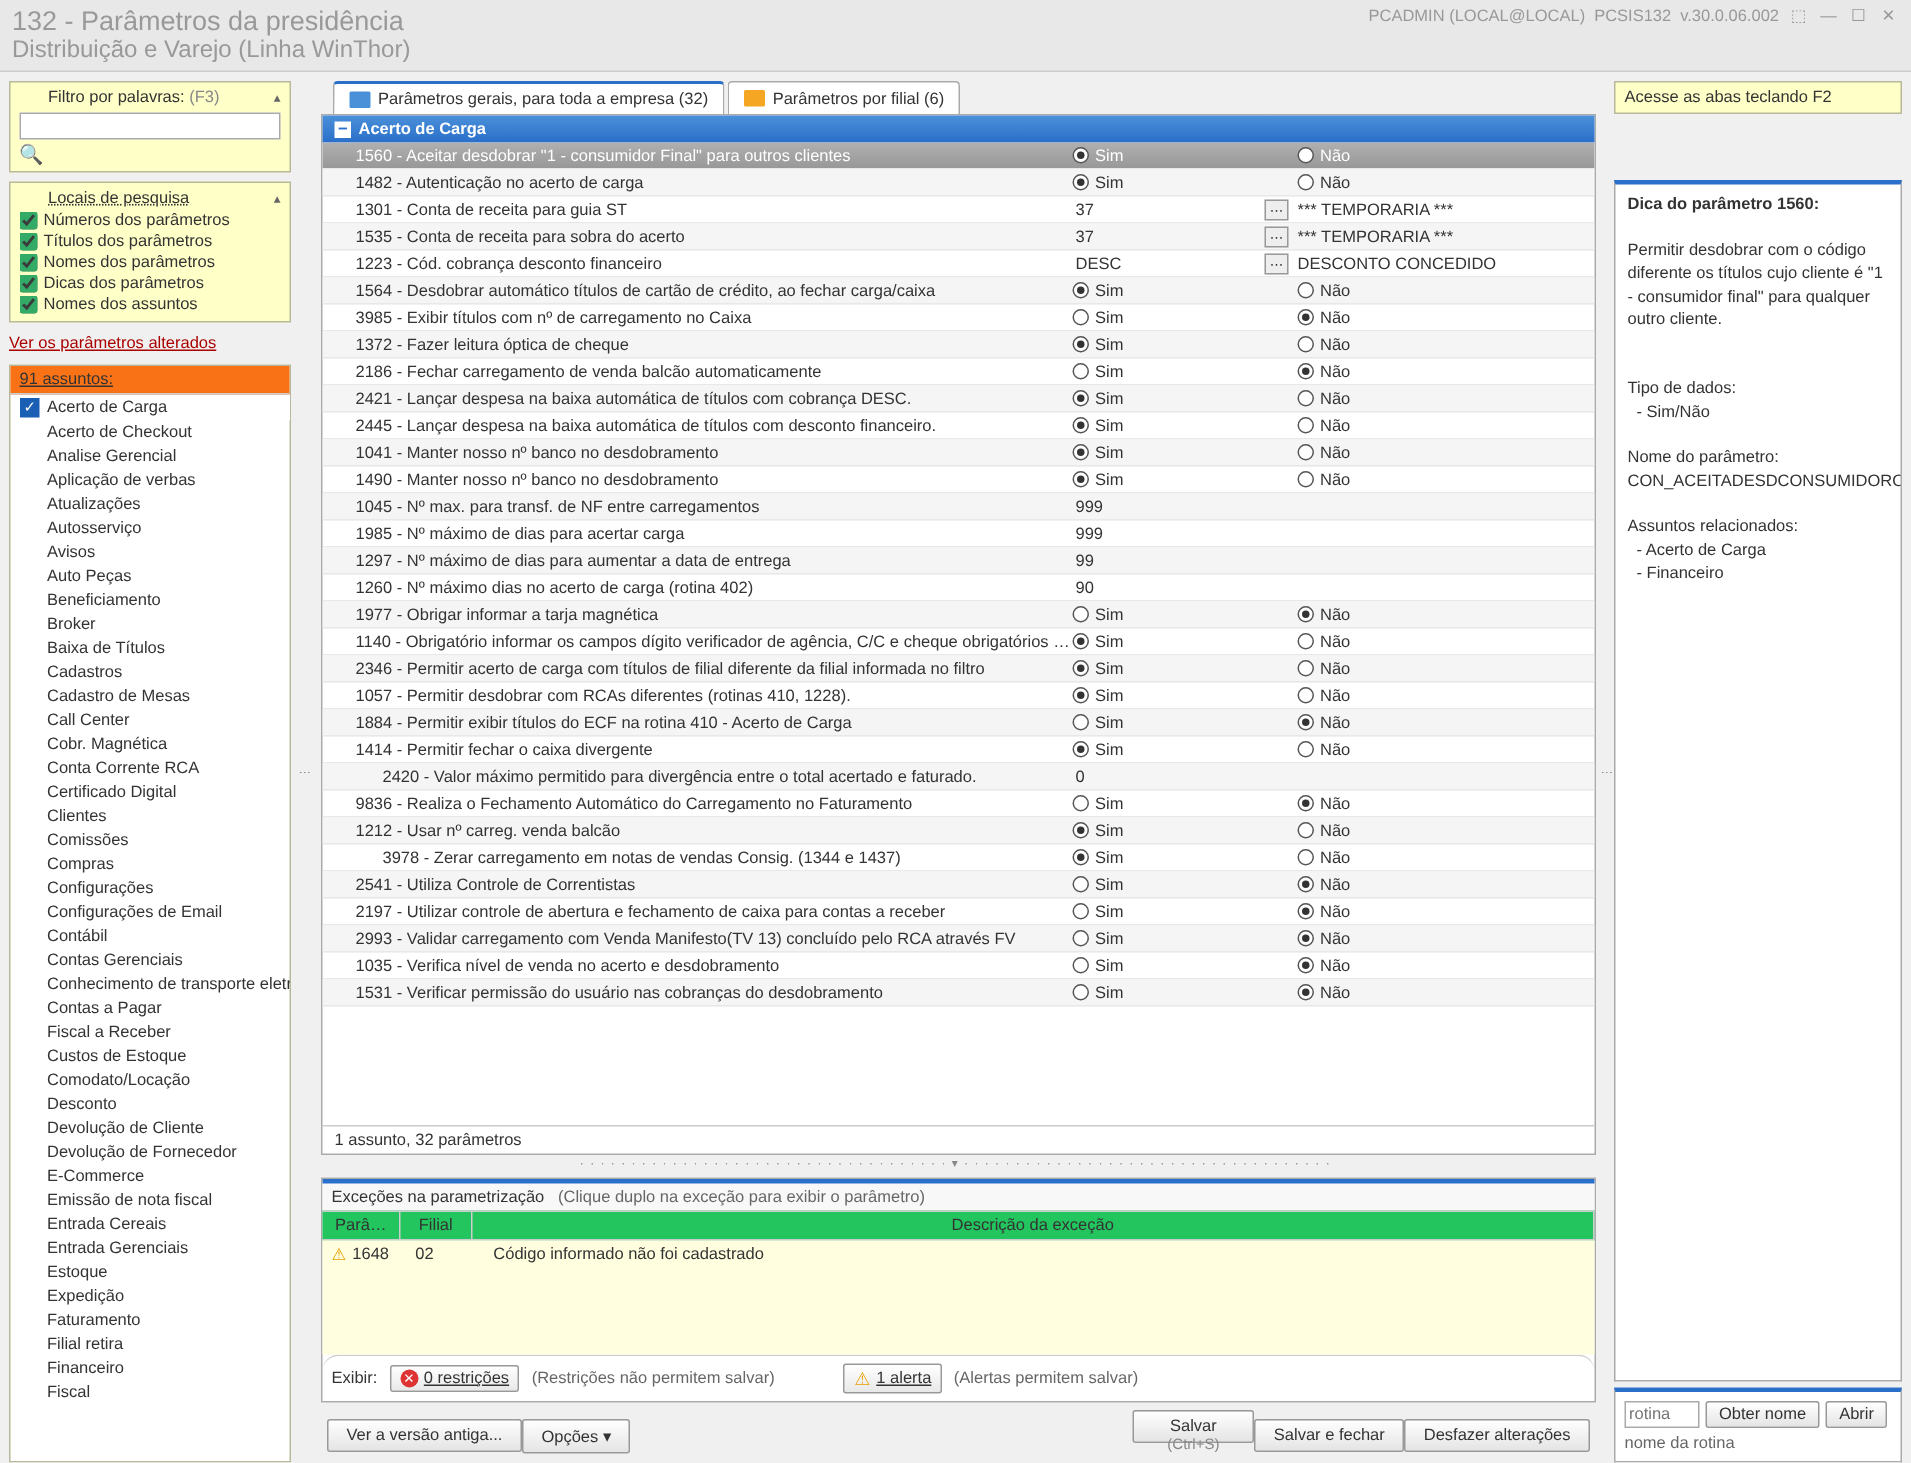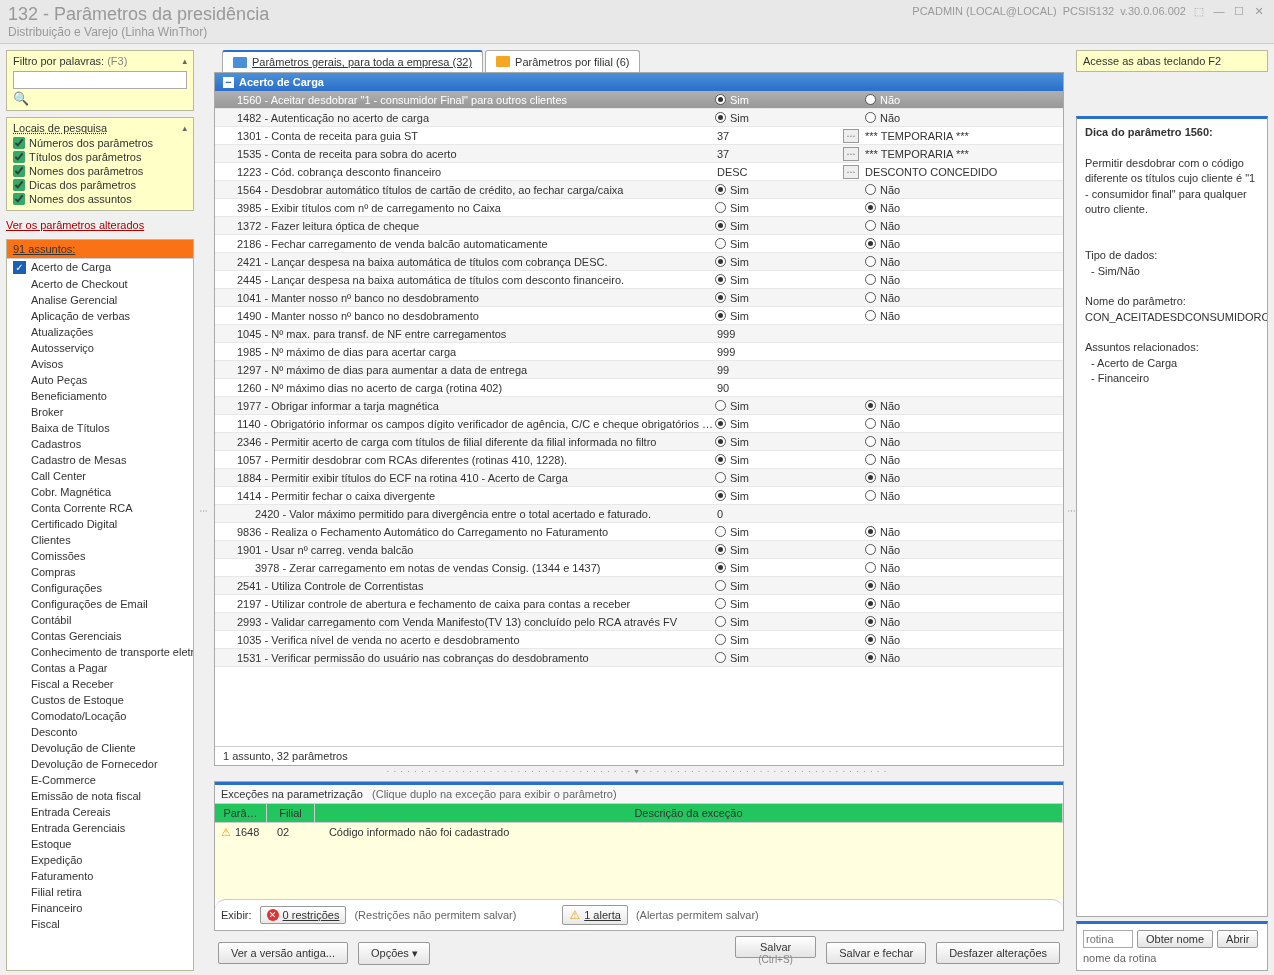--- a/index.html
+++ b/index.html
@@ -1,47 +1,47 @@
 <!DOCTYPE html>
 <html><head>
 <meta charset="utf-8">
 <style>
 * { box-sizing: border-box; margin: 0; padding: 0; font-family: Tahoma, Arial, sans-serif; font-size: 11px; }
 body { background: #f0f0f0; width: 1274px; height: 975px; overflow: hidden; color: #333; }
 
 .titlebar { background: #e8e8e8; padding: 4px 8px; display: flex; justify-content: space-between; align-items: flex-start; border-bottom: 1px solid #ccc; }
 .titlebar-left { color: #888; }
 .titlebar-title { font-size: 18px; color: #999; }
-.titlebar-sub { font-size: 12px; color: #999; }
+.titlebar-sub { font-size: 16px; color: #999; }
 .titlebar-right { display: flex; gap: 6px; align-items: center; }
 .titlebar-right span { color: #999; font-size: 11px; }
 .winbtn { width: 14px; height: 14px; color: #666; cursor: pointer; text-align: center; line-height: 14px; font-size: 13px; }
 
 .main-layout { display: flex; height: calc(975px - 42px); }
 .left-col { width: 200px; padding: 6px; display: flex; flex-direction: column; gap: 6px; }
 .panel { background: #ffffc8; border: 1px solid #b8b89a; padding: 4px 6px; }
-.panel-head { font-size: 11px; color: #333; display: flex; justify-content: space-between; align-items: center; padding-bottom: 2px; }
+.panel-head { font-size: 11px; color: #333; display: flex; justify-content: space-between; align-items: center; padding-bottom: 2px; margin-left: 19px; }
 .panel-head .caret { font-size: 9px; color: #666; }
 .filter-input { width: 100%; border: 1px solid #aaa; padding: 1px 4px; height: 18px; background: #fff; margin-top: 2px; }
 .mag-icon { color: #c60; font-size: 13px; margin-top: 2px; display: inline-block; }
 .chk-line { display: flex; align-items: center; gap: 4px; padding: 1px 0; }
 .chk-line input { accent-color: #3a6; width: 12px; height: 12px; }
 .link-altered { color: #a00; text-decoration: underline; font-size: 11px; padding: 2px 0; cursor: pointer; }
 
 .subjects-box { border: 1px solid #b8b89a; flex: 1; display: flex; flex-direction: column; background: #fff; min-height: 0; }
 .subjects-head { background: #f97316; padding: 3px 6px; border-bottom: 1px solid #ccc; font-size: 11px; text-decoration: underline; }
 .subjects-list { flex: 1; overflow-y: scroll; overflow-x: auto; }
 .subject-item { padding: 2px 6px 2px 24px; cursor: pointer; white-space: nowrap; }
 .subject-item.sel { background: #fff; }
 .subject-item .sel-chk { position: relative; left: -18px; display: inline-block; width: 13px; height: 13px; background: #1a5fb4; color: #fff; text-align: center; line-height: 13px; font-size: 10px; margin-right: -13px; }
 
 .center-col { flex: 1; display: flex; flex-direction: column; padding: 6px 4px; min-width: 0; }
 .tabs { display: flex; gap: 2px; padding-left: 12px; }
 .tab { background: #fff; border: 1px solid #aaa; border-bottom: none; padding: 4px 10px; border-radius: 3px 3px 0 0; cursor: pointer; display: flex; align-items: center; gap: 5px; }
-.tab.active { border-top: 2px solid #2a6fc9; text-decoration: underline; }
+.tab.active { border-top: 2px solid #2a6fc9; }
 .folder-icon { width: 14px; height: 11px; display: inline-block; border-radius: 1px; }
 .folder-blue { background: #4a90d9; }
 .folder-orange { background: #f5a623; }
 
 .param-area { border: 1px solid #aaa; background: #fff; flex: 1; display: flex; flex-direction: column; margin-left: 4px; min-height: 0; }
 .group-header { background: linear-gradient(#4a90d9,#2a6fc9); color: #fff; padding: 3px 8px; font-weight: bold; font-size: 11px; display: flex; align-items: center; gap: 5px; }
 .group-header .collapse { background: #fff; color: #2a6fc9; width: 11px; height: 11px; text-align: center; line-height: 10px; font-size: 11px; font-weight: bold; }
 .param-rows { flex: 1; overflow-y: auto; }
 .param-row { display: flex; align-items: center; border-bottom: 1px solid #e8e8e8; height: 18px; }
 .param-row:nth-child(even) { background: #f5f5f5; }
@@ -65,21 +65,21 @@
 .except-cols { display: flex; border-top: 1px solid #ccc; border-bottom: 1px solid #ccc; background: #22c55e; text-align: center; }
 .except-cols div { padding: 3px 6px; border-right: 1px solid #ccc; }
 .except-body { flex: 1; background: #ffffe0; }
 .except-row { display: flex; padding: 3px 6px; gap: 0; }
 .except-row .warn { color: #e8a000; margin-right: 4px; }
 .except-foot { padding: 5px 6px; border-top: 1px solid #ccc; display: flex; align-items: center; gap: 8px; border-radius: 11px; }
 .badge { border: 1px solid #999; background: linear-gradient(#fff,#e8e8e8); padding: 2px 6px; border-radius: 2px; display: inline-flex; align-items: center; gap: 4px; cursor: pointer; }
 .badge .ico-err { width: 12px; height: 12px; background: #d33; border-radius: 50%; color: #fff; text-align: center; line-height: 12px; font-size: 9px; }
 .badge .ico-warn { color: #e8a000; font-size: 12px; }
 
-.bottom-btns { display: flex; padding: 6px 4px 6px 8px; align-items: center; gap: 10px; }
+.bottom-btns { display: flex; padding: 6px 4px 6px 8px; align-items: center; }
 .btn { border: 1px solid #999; background: linear-gradient(#fff,#e4e4e4); padding: 4px 12px; cursor: pointer; border-radius: 2px; }
 .shortcut { color: #888; font-size: 10px; text-align: center; margin-top: 1px; }
 
 .right-col { width: 200px; padding: 6px 6px 6px 2px; display: flex; flex-direction: column; gap: 4px; }
 .hint-box { background: #ffffc8; border: 1px solid #b8b89a; padding: 4px 6px; font-size: 11px; }
 .info-panel { border: 1px solid #aaa; background: #fff; flex: 1; padding: 6px 8px; font-size: 11px; line-height: 1.4; border-top: 3px solid #2a6fc9; overflow: hidden; margin-top: 40px; }
 .info-panel b { font-weight: bold; }
 .rotina-box { border: 1px solid #aaa; background: #fff; padding: 6px; border-top: 3px solid #2a6fc9; display: flex; flex-direction: column; gap: 4px; }
 .rotina-row { display: flex; gap: 4px; }
 .rotina-row input { width: 50px; border: 1px solid #aaa; padding: 2px; }
@@ -487,21 +487,21 @@
               <span class="radio "></span>
               <span>Sim</span>
             </div>
             <div class="param-val2">
               <span class="radio on"></span>
               <span>Não</span>
             </div>
             <div class="param-extra"></div>
           </div>
           <div class="param-row">
-            <div class="param-desc">1901 - Usar nº carreg. venda balcão</div>
+            <div class="param-desc">1212 - Usar nº carreg. venda balcão</div>
             <div class="param-val1">
               <span class="radio on"></span>
               <span>Sim</span>
             </div>
             <div class="param-val2">
               <span class="radio "></span>
               <span>Não</span>
             </div>
             <div class="param-extra"></div>
           </div>

